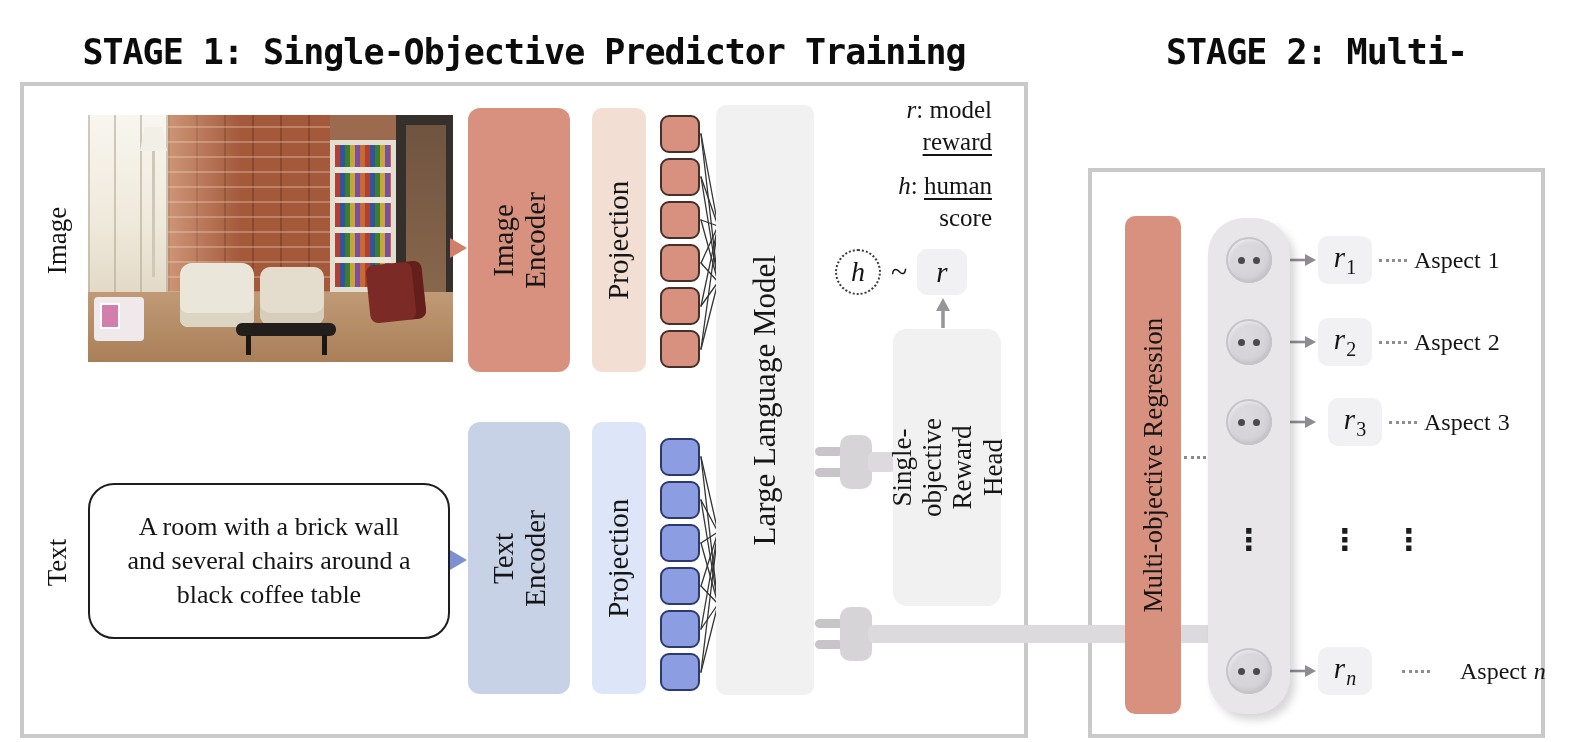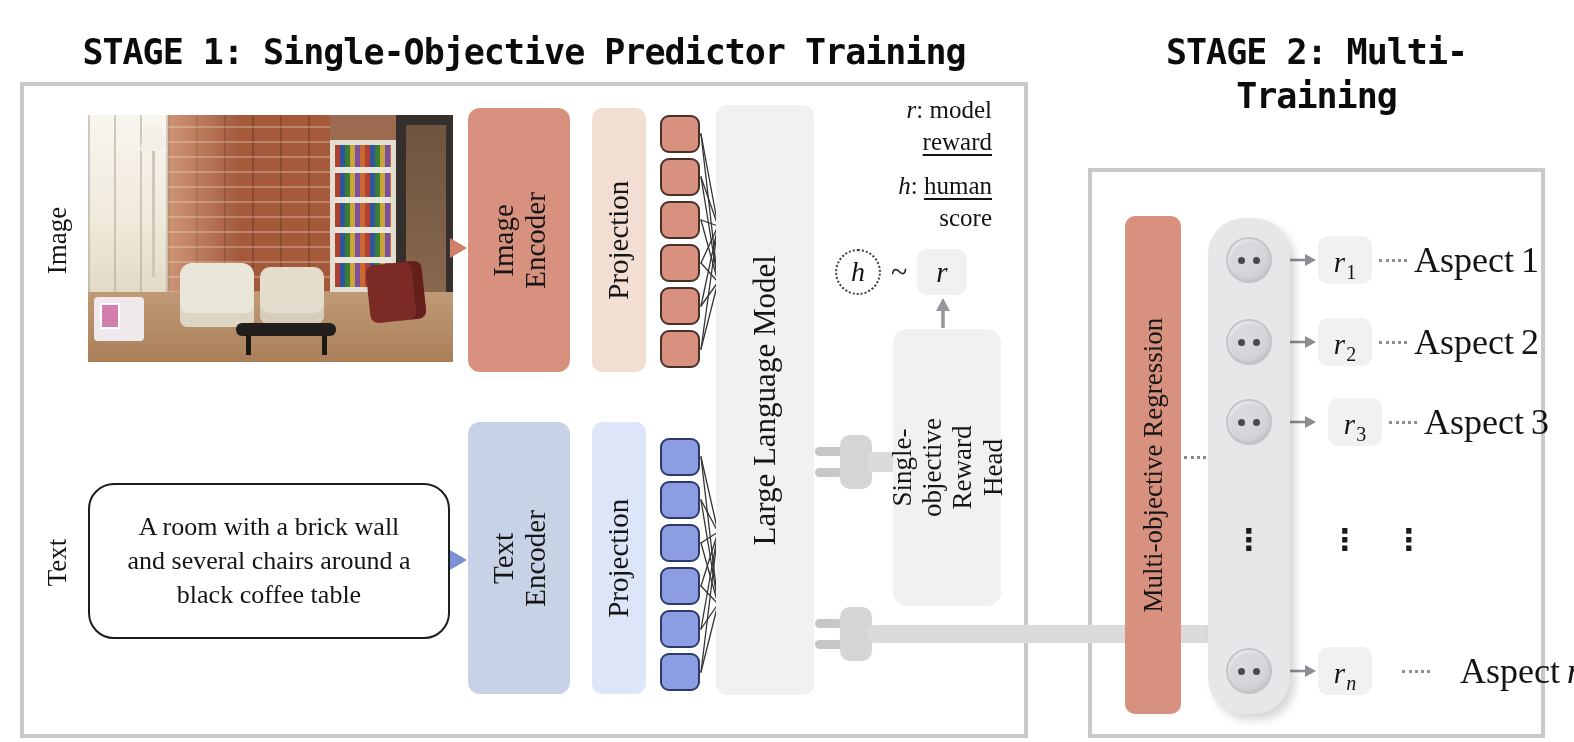--- a/index.html
+++ b/index.html
@@ -84,24 +84,24 @@
                   background:#e8e6e9; border-radius:36px; box-shadow:5px 6px 9px rgba(0,0,0,.16); }
   .socket { position:absolute; left:1226px; width:46px; height:46px; border-radius:50%; z-index:2;
             background:radial-gradient(circle at 38% 35%, #dedbe0, #cfccd2);
             box-shadow: inset 0 0 0 2px #c6c3c9, inset 2px 3px 4px rgba(255,255,255,.6), inset -2px -3px 4px rgba(0,0,0,.08);
             display:flex; align-items:center; justify-content:center; gap:8px; }
   .socket .dot { width:7px; height:7px; border-radius:50%; background:#4c494e; }
 
   
   .s2row { position:absolute; left:1318px; height:48px; z-index:2; display:flex; align-items:center; }
   .rlabel { width:54px; height:48px; background:#f1f0f2; border-radius:10px;
-            display:flex; align-items:flex-end; justify-content:center; font-size:29px; }
+            display:flex; align-items:center; justify-content:center; font-size:29px; }
   .rlabel sub { font-size:20px; margin-left:1px; }
   .hdots { width:28px; height:0; border-top:3px dotted #8e8e8e; margin:0 7px; }
-  .aspect { font-size:36px; white-space:nowrap; display:flex; }
+  .aspect { font-size:24px; white-space:nowrap; display:flex; }
   .aspect span + span { margin-left:7px; }
 
   #reg-dots { position:absolute; left:1184px; top:436px; width:22px; height:0; z-index:2;
               border-top:3px dotted #8a8a8a; }
 
   .vell { position:absolute; z-index:2; font-family:"DejaVu Sans", sans-serif;
           font-size:30px; font-weight:600; color:#1c1c1c; text-align:center; }
   #ell-strip  { left:1208px; top:502px; width:82px; }
   #ell-r      { left:1318px; top:502px; width:54px; }
   #ell-aspect { left:1392px; top:502px; width:34px; }
@@ -206,21 +206,20 @@
       <line x1="1277" y1="402" x2="1305" y2="402"></line>
         <polygon points="1305,396 1305,408 1316,402" stroke="none"></polygon>
       <line x1="1277" y1="651" x2="1305" y2="651"></line>
         <polygon points="1305,645 1305,657 1316,651" stroke="none"></polygon>
     </g>
   </svg>
 
   <div class="title" id="stage1-title">STAGE 1: Single-Objective Predictor Training</div>
   <div class="title" id="stage2-title">
     <div>STAGE 2: Multi-</div>
-    <div>Training</div>
   </div>
 
   <div id="photo">
     <div class="ph-brick"></div>
     <div class="ph-window"></div>
     <div class="ph-doorway"></div>
     <div class="ph-doorroom"></div>
     <div class="ph-shelf"></div>
     <div class="ph-books"></div>
     <div class="ph-floor"></div>

